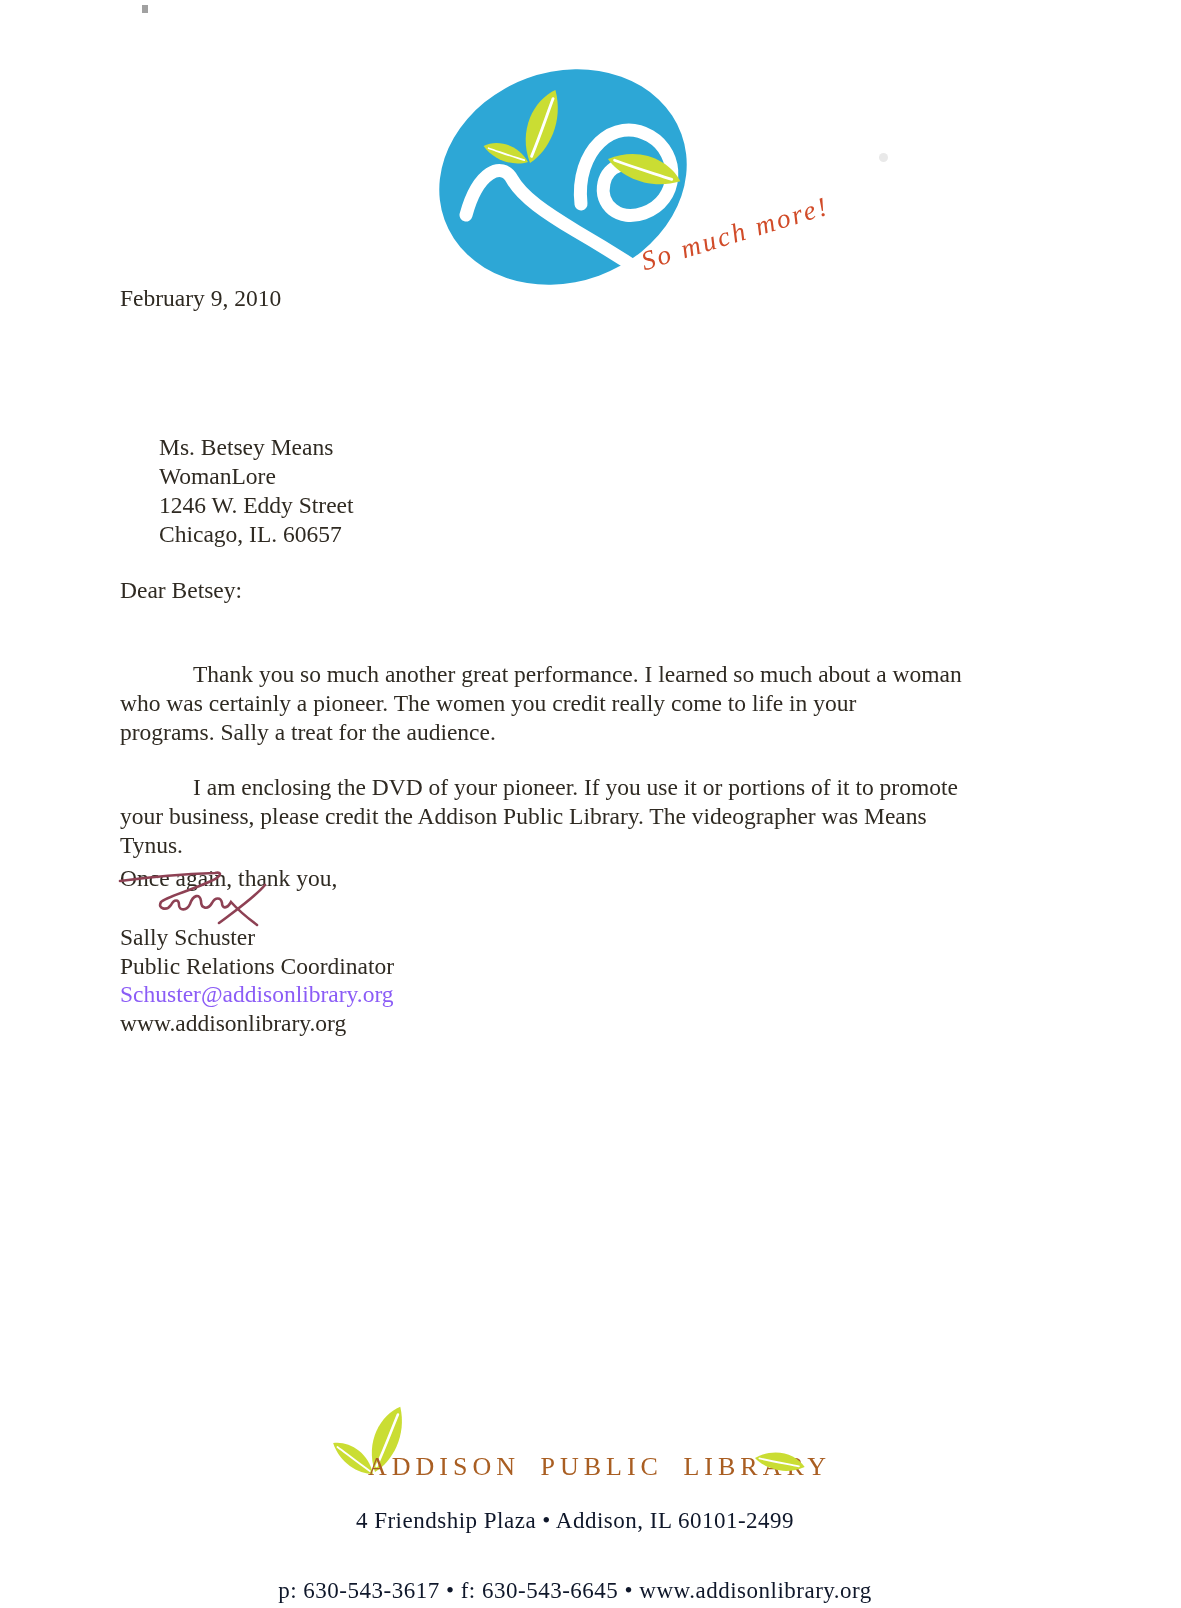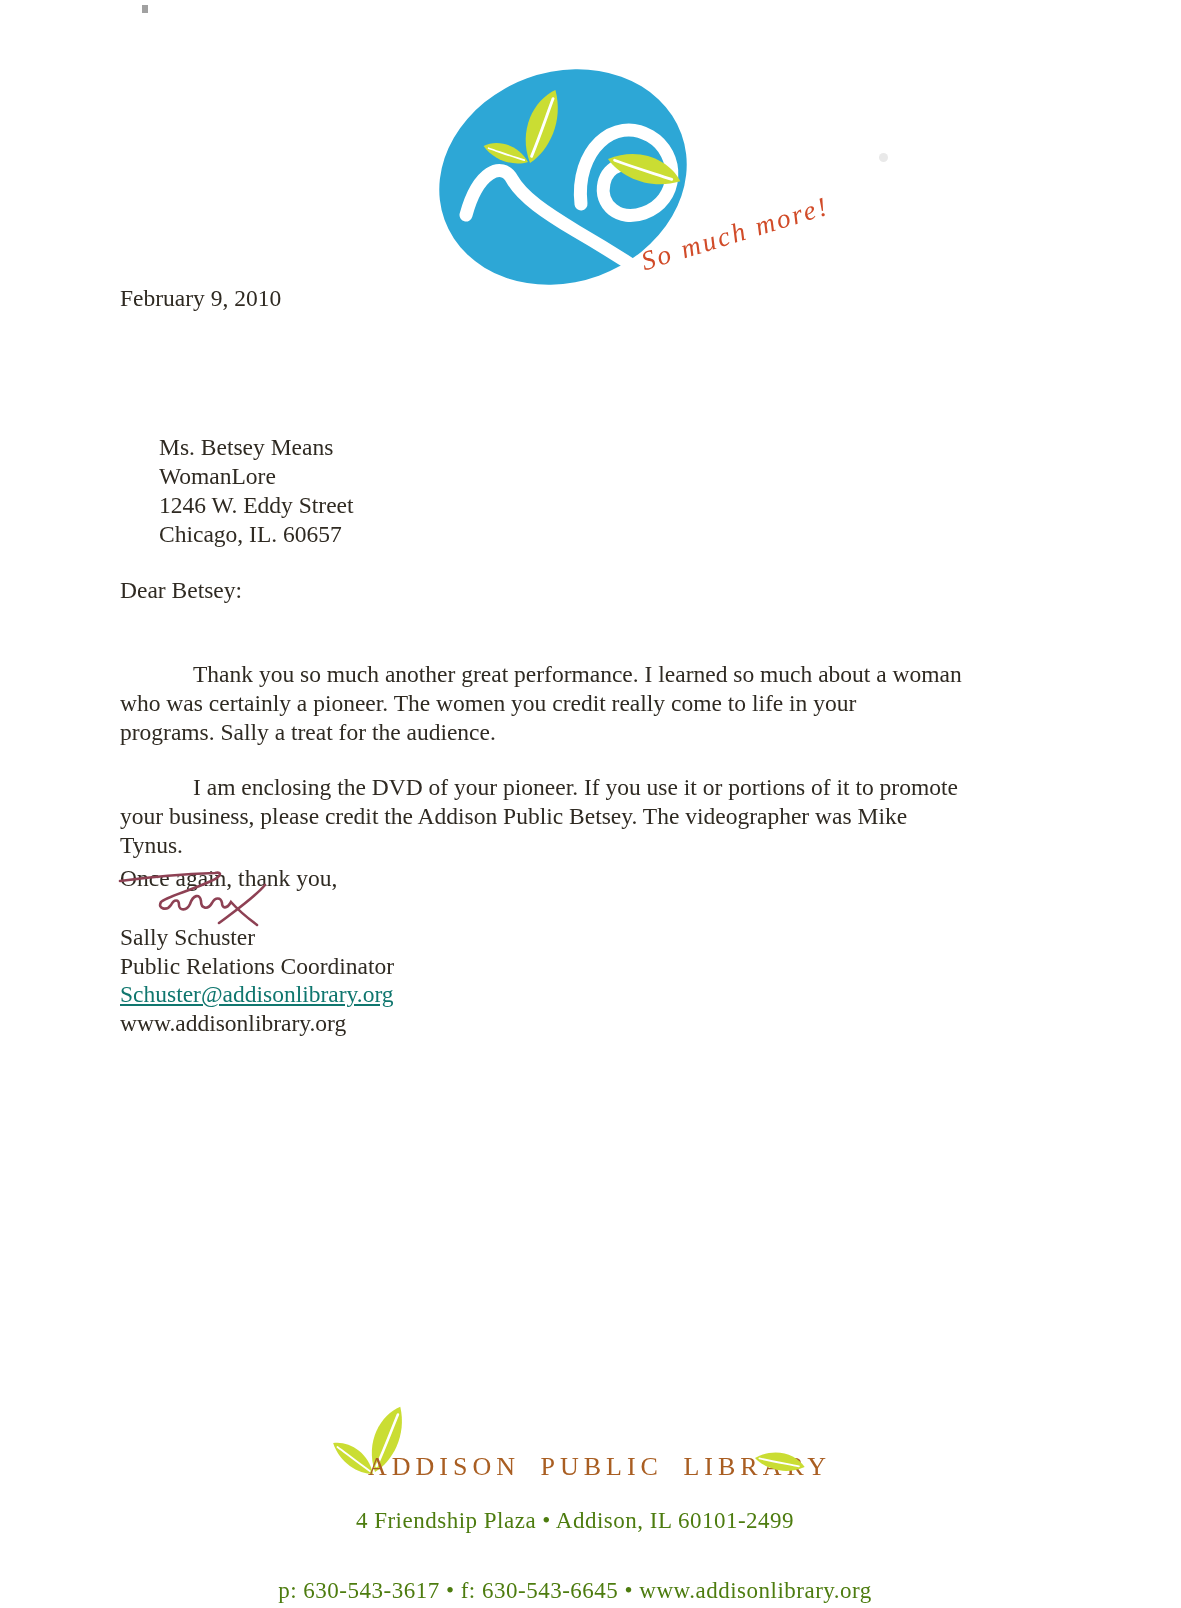--- a/index.html
+++ b/index.html
@@ -33,33 +33,33 @@
   .date-line   { left:120px; top:284px; }
   .recipient   { left:120px; top:433px;margin-left:39px; }
   .salutation  { left:120px; top:576px; }
   .para1       { left:120px; top:636px; }
   .para2       { left:120px; top:749px; }
   .closing     { left:120px; top:864px; }
   .line.indent { padding-left:73px;margin-top:24px; }
 
   .signature-svg { left:115px; top:867px; z-index:3; }
   .sigblock    { left:120px; top:923px; font-size:23.5px; line-height:28.7px; }
-  .email-link  { color:#0f766e; text-decoration:underline; cursor:pointer; }
+  .email-link  { color:#8b5cf6; cursor:pointer; }
 
   
   .footer-leaves-svg { left:318px; top:1398px; }
   .footer-leaf-right-svg { left:752px; top:1448px; }
   .library-name {
     left:368px; top:1452px;
     font-size:26px; letter-spacing:5px; word-spacing:9px;
     color:#a95e22; white-space:nowrap;
   }
   .footer-line {
     left:20px; width:1110px; text-align:center;
-    font-size:23px; color:#4d7c0f; letter-spacing:.5px; white-space:nowrap;
+    font-size:23px; color:#0f172a; letter-spacing:.5px; white-space:nowrap;
   }
   .footer-address { top:1508px; }
   .footer-contact { top:1543px;margin-top:35px; }
 </style>
 </head>
 <body>
 
 <svg width="0" height="0" style="position:absolute">
   <defs>
     <g id="leaf-shape">
@@ -96,21 +96,21 @@
   <div class="abs bodytext salutation">Dear Betsey:</div>
 
   <div class="abs bodytext para1">
     <div class="line indent">Thank you so much another great performance. I learned so much about a woman</div>
     <div class="line">who was certainly a pioneer. The women you credit really come to life in your</div>
     <div class="line">programs. Sally a treat for the audience.</div>
   </div>
 
   <div class="abs bodytext para2">
     <div class="line indent">I am enclosing the DVD of your pioneer. If you use it or portions of it to promote</div>
-    <div class="line">your business, please credit the Addison Public Betsey. The videographer was Mike</div>
+    <div class="line">your business, please credit the Addison Public Library. The videographer was Means</div>
     <div class="line">Tynus.</div>
   </div>
 
   <div class="abs bodytext closing">Once again, thank you,</div>
 
   <svg class="abs signature-svg" width="170" height="62" viewBox="0 0 170 62">
     <path d="M5,14 C35,10 70,7 100,6 C108,4 106,10 96,14 C75,24 50,30 46,35 C42,42 52,44 56,38 C59,32 64,32 64,38 C64,44 72,44 75,37 C78,28 85,26 86,34 C86,42 93,43 97,36 C100,30 106,30 107,36 C107,42 112,42 116,35 C124,44 134,52 142,58" fill="none" stroke="#8e4154" stroke-width="2.6" stroke-linecap="round"></path>
     <path d="M150,18 C140,30 120,44 104,56" fill="none" stroke="#8e4154" stroke-width="2.6" stroke-linecap="round"></path>
   </svg>
 

